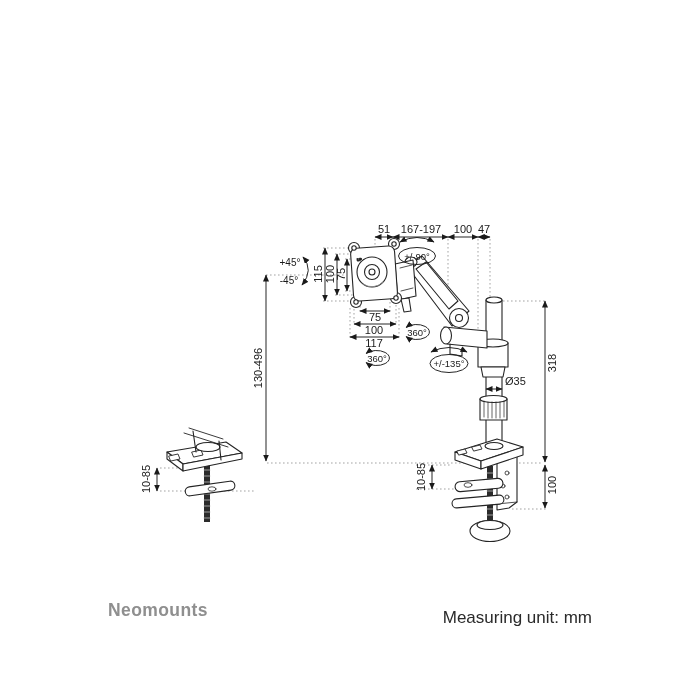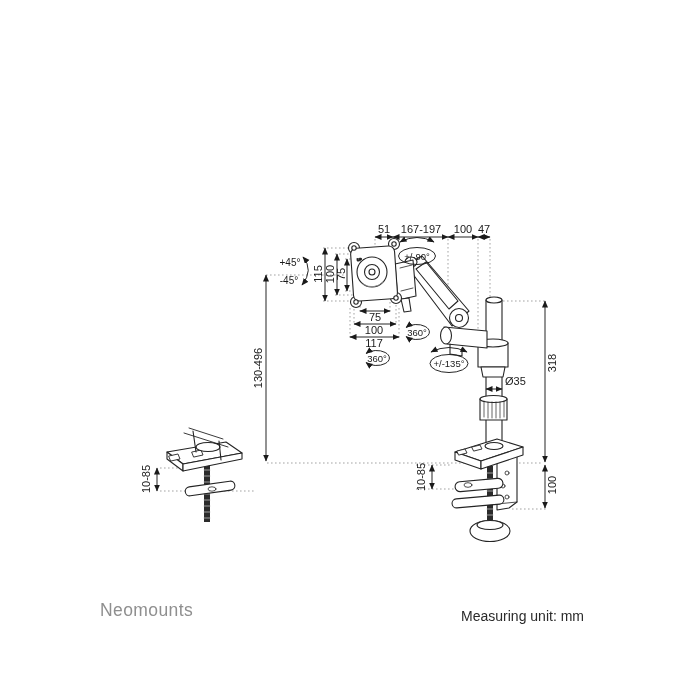--- a/index.html
+++ b/index.html
@@ -6,26 +6,26 @@
   body{
     width:700px;height:700px;background:#ffffff;position:relative;overflow:hidden;
     font-family:"Liberation Sans", sans-serif;
   }
   .stage{position:absolute;inset:0;margin-top:32px;}
   svg text{font-family:"Liberation Sans", sans-serif;fill:#1a1a1a;}
   .dimlbl{font-size:11px;}
   .anglbl{font-size:9.5px;}
   .tinylbl{font-size:3.5px;fill:#444;}
   .brand{
-    position:absolute;left:100px;top:568px;
-    font-size:17.5px;font-weight:400;letter-spacing:.4px;color:#8f8f8f;
+    position:absolute;left:108px;top:568px;
+    font-size:17.5px;font-weight:700;letter-spacing:.4px;color:#8f8f8f;
   }
   .unit{
-    position:absolute;right:116px;top:576px;
-    font-size:14px;color:#2a2a2a;
+    position:absolute;right:108px;top:576px;
+    font-size:17px;color:#2a2a2a;
   }
 </style>
 </head>
 <body>
 
 <div class="stage">
 <svg viewBox="0 0 700 700" width="700" height="700">
   <defs>
     <marker id="ah" markerWidth="8" markerHeight="8" refX="6.5" refY="3" orient="auto-start-reverse" markerUnits="userSpaceOnUse">
       <path d="M0,0 L7,3 L0,6 Z" fill="#1a1a1a"></path>

